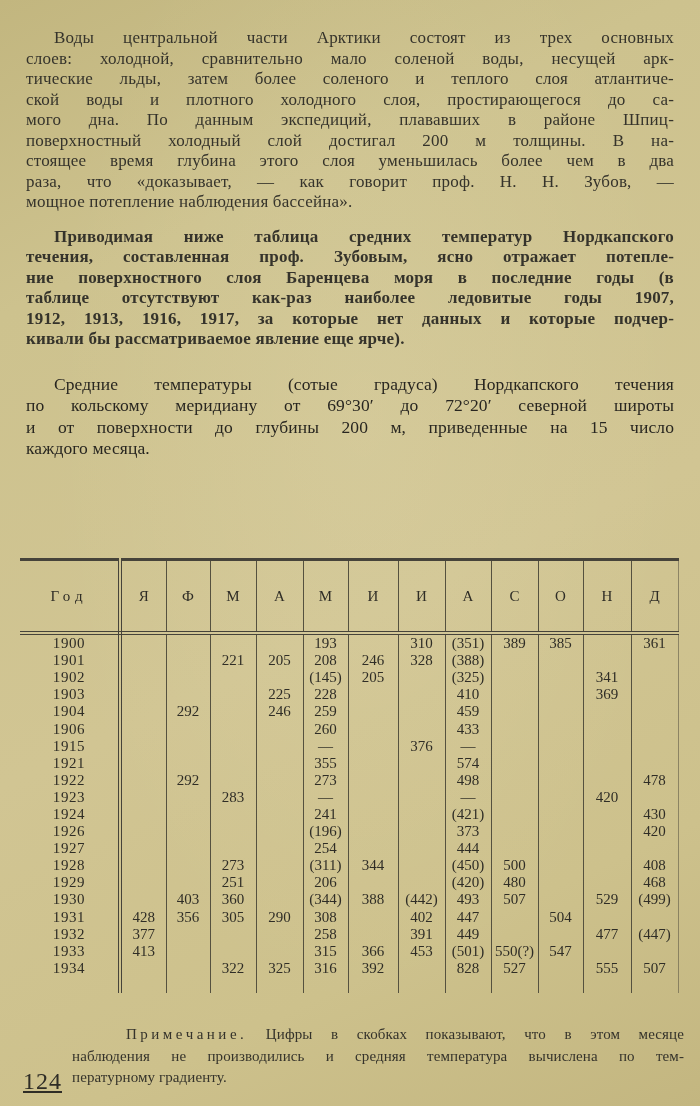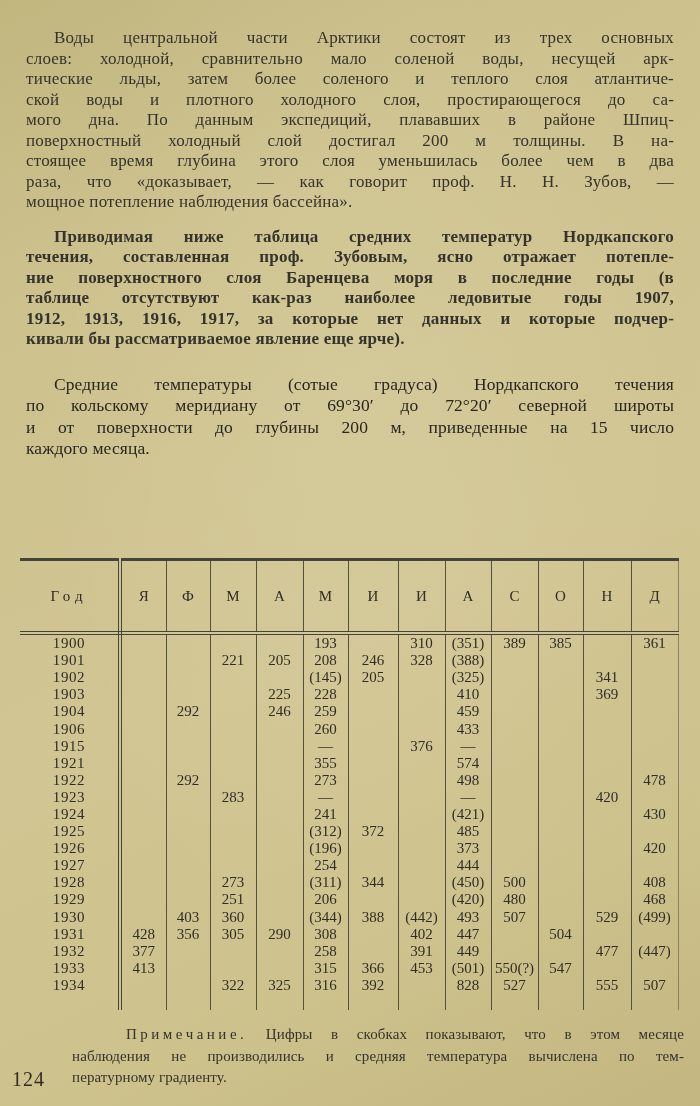--- a/index.html
+++ b/index.html
@@ -90,25 +90,26 @@
   }
   .footnote .tline {
     font-size: 15px;
     line-height: 21.5px;
     letter-spacing: 0.1px;
   }
   .footnote .tline:first-child { text-indent: 54px; }
   .note-label { letter-spacing: 3.5px; }
   .pagenum {
     position: absolute;
-    left: 12px;
+    left: 23px;
     top: 1068px;
-    font-size: 20px;
+    font-size: 24px;
     letter-spacing: 1px;
     color: #2f2d26;
+    text-decoration: underline;
   }
 </style>
 </head>
 <body>
 
 <div class="page">
 
   <div class="text-block">
     <div class="para para1">
         <div class="tline">Воды центральной части Арктики состоят из трех основных</div>
@@ -331,35 +332,20 @@
             <td class="val">241</td>
             <td class="val"></td>
             <td class="val"></td>
             <td class="val">(421)</td>
             <td class="val"></td>
             <td class="val"></td>
             <td class="val"></td>
             <td class="val">430</td>
           </tr>
           <tr>
-            <td class="year">1925</td>
-            <td class="val"></td>
-            <td class="val"></td>
-            <td class="val"></td>
-            <td class="val"></td>
-            <td class="val">(312)</td>
-            <td class="val">372</td>
-            <td class="val"></td>
-            <td class="val">485</td>
-            <td class="val"></td>
-            <td class="val"></td>
-            <td class="val"></td>
-            <td class="val"></td>
-          </tr>
-          <tr>
             <td class="year">1926</td>
             <td class="val"></td>
             <td class="val"></td>
             <td class="val"></td>
             <td class="val"></td>
             <td class="val">(196)</td>
             <td class="val"></td>
             <td class="val"></td>
             <td class="val">373</td>
             <td class="val"></td>

